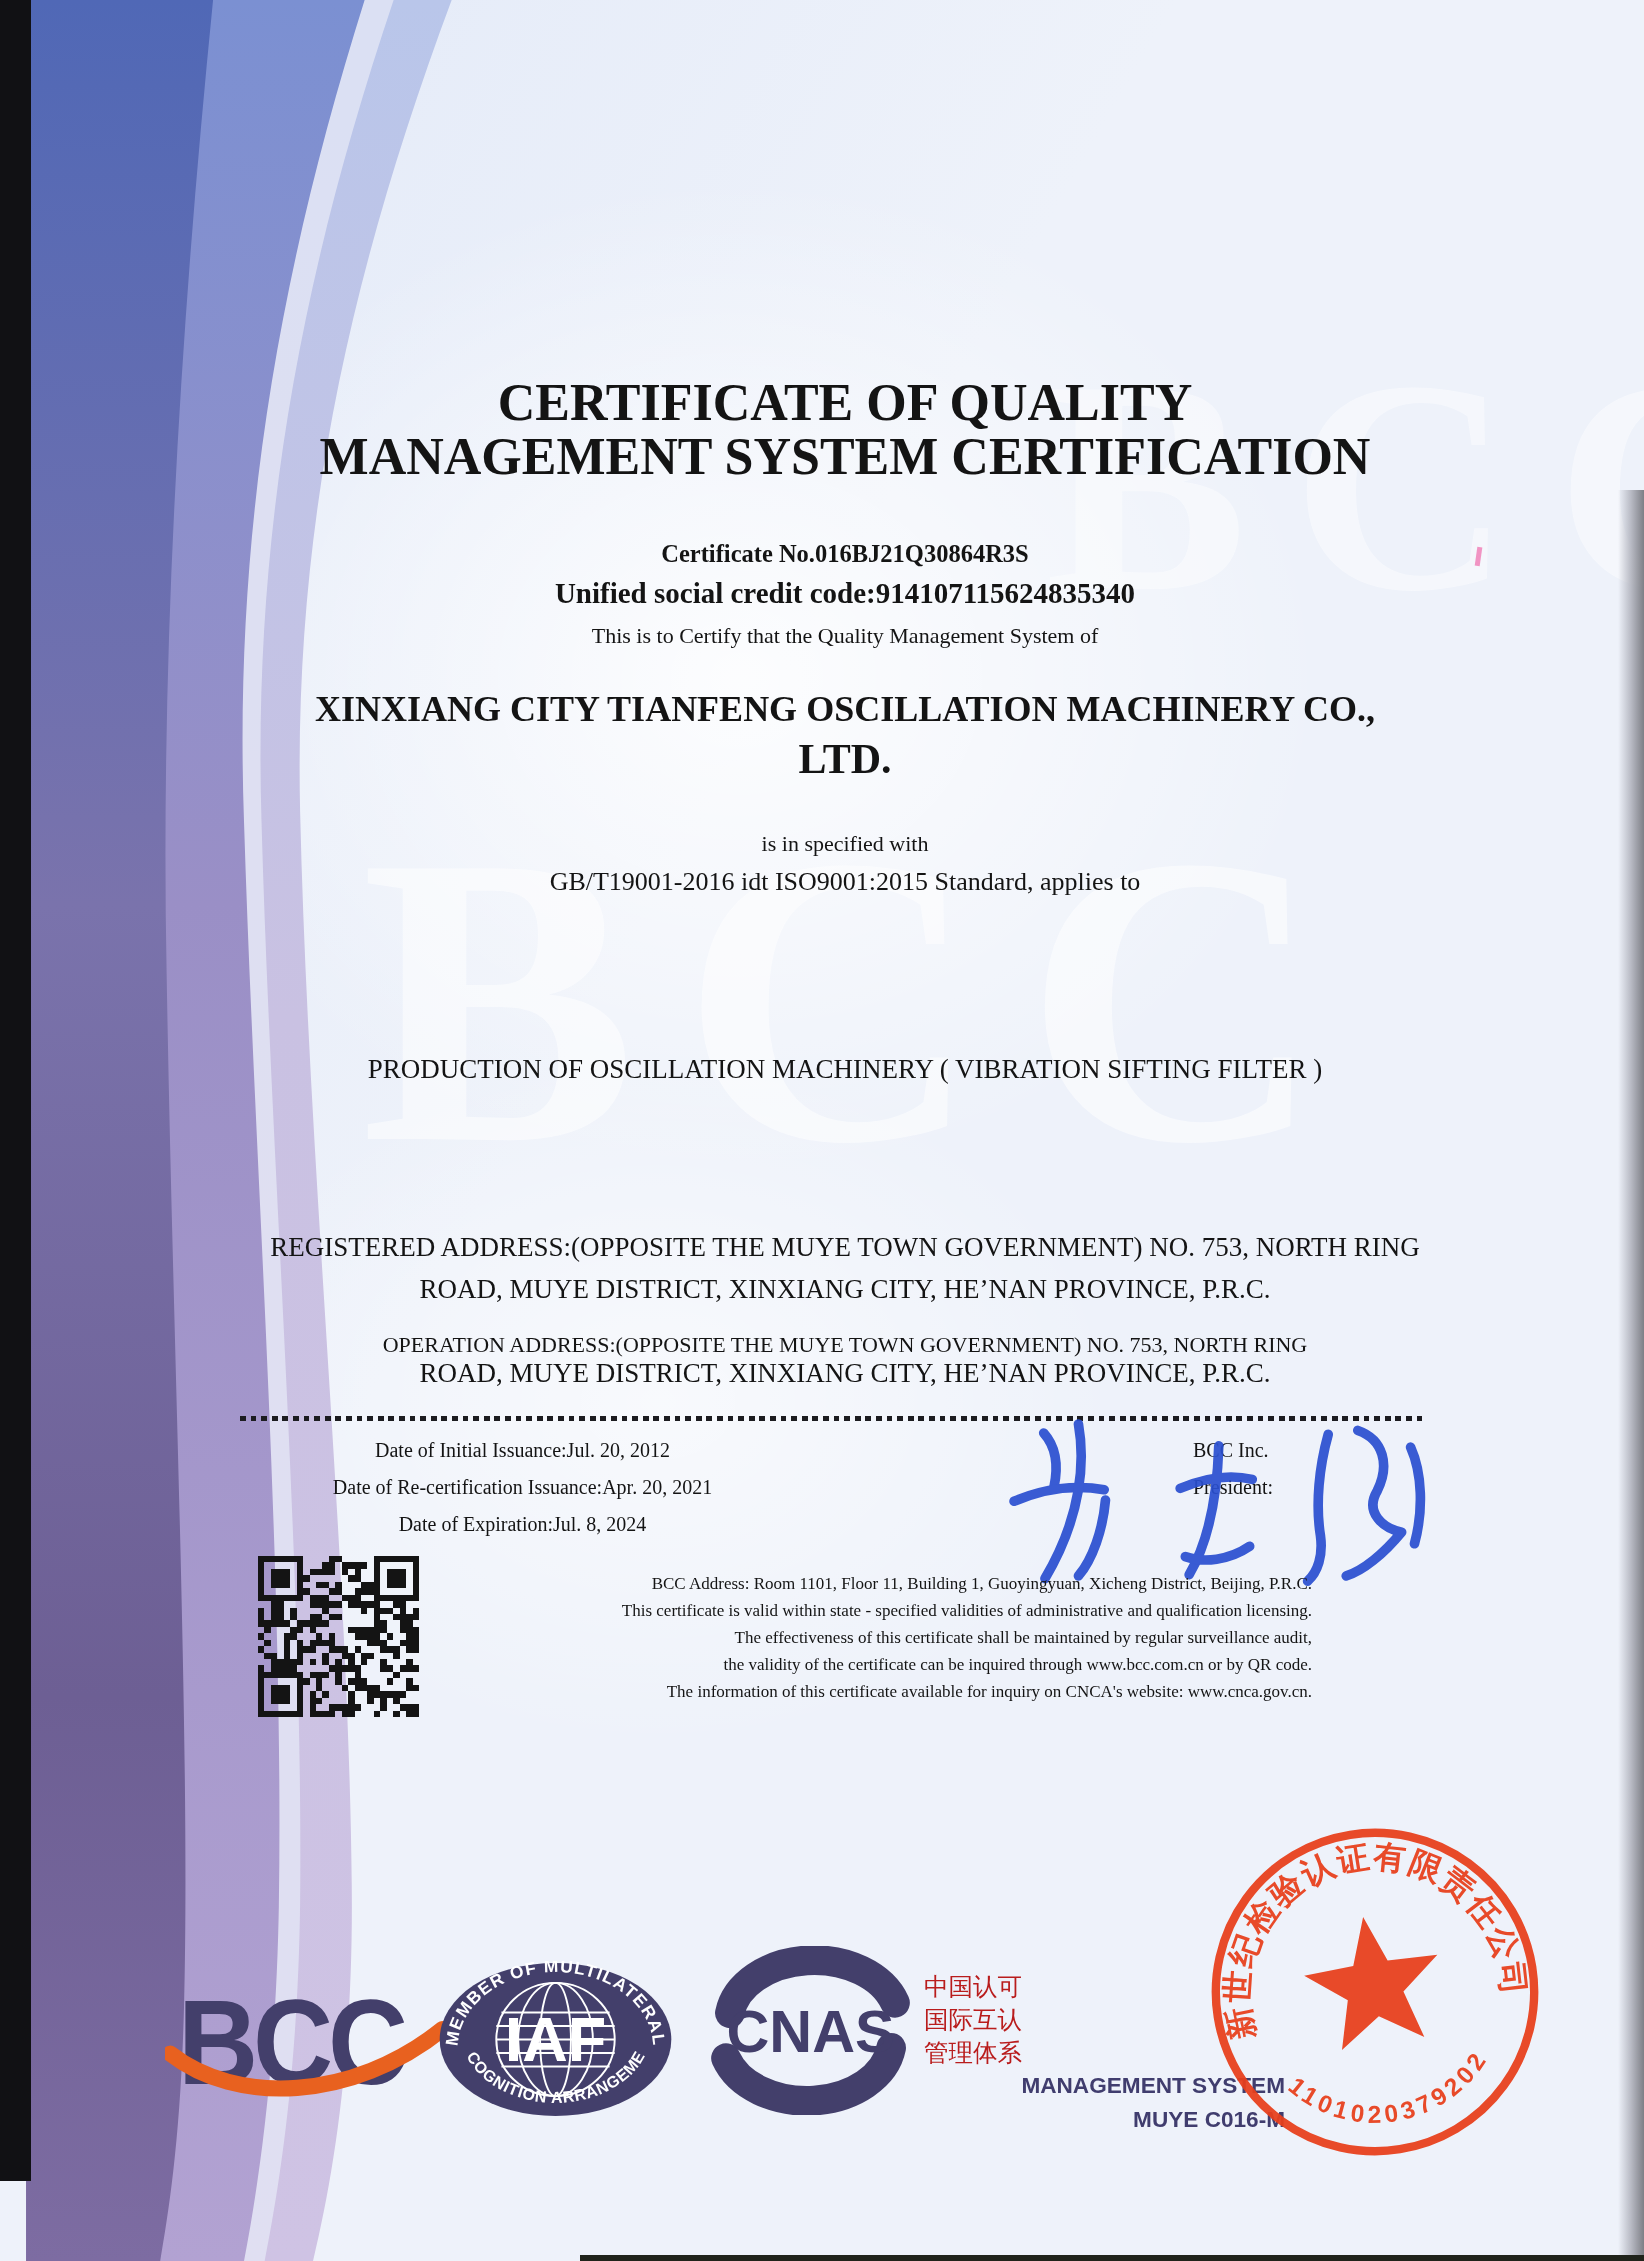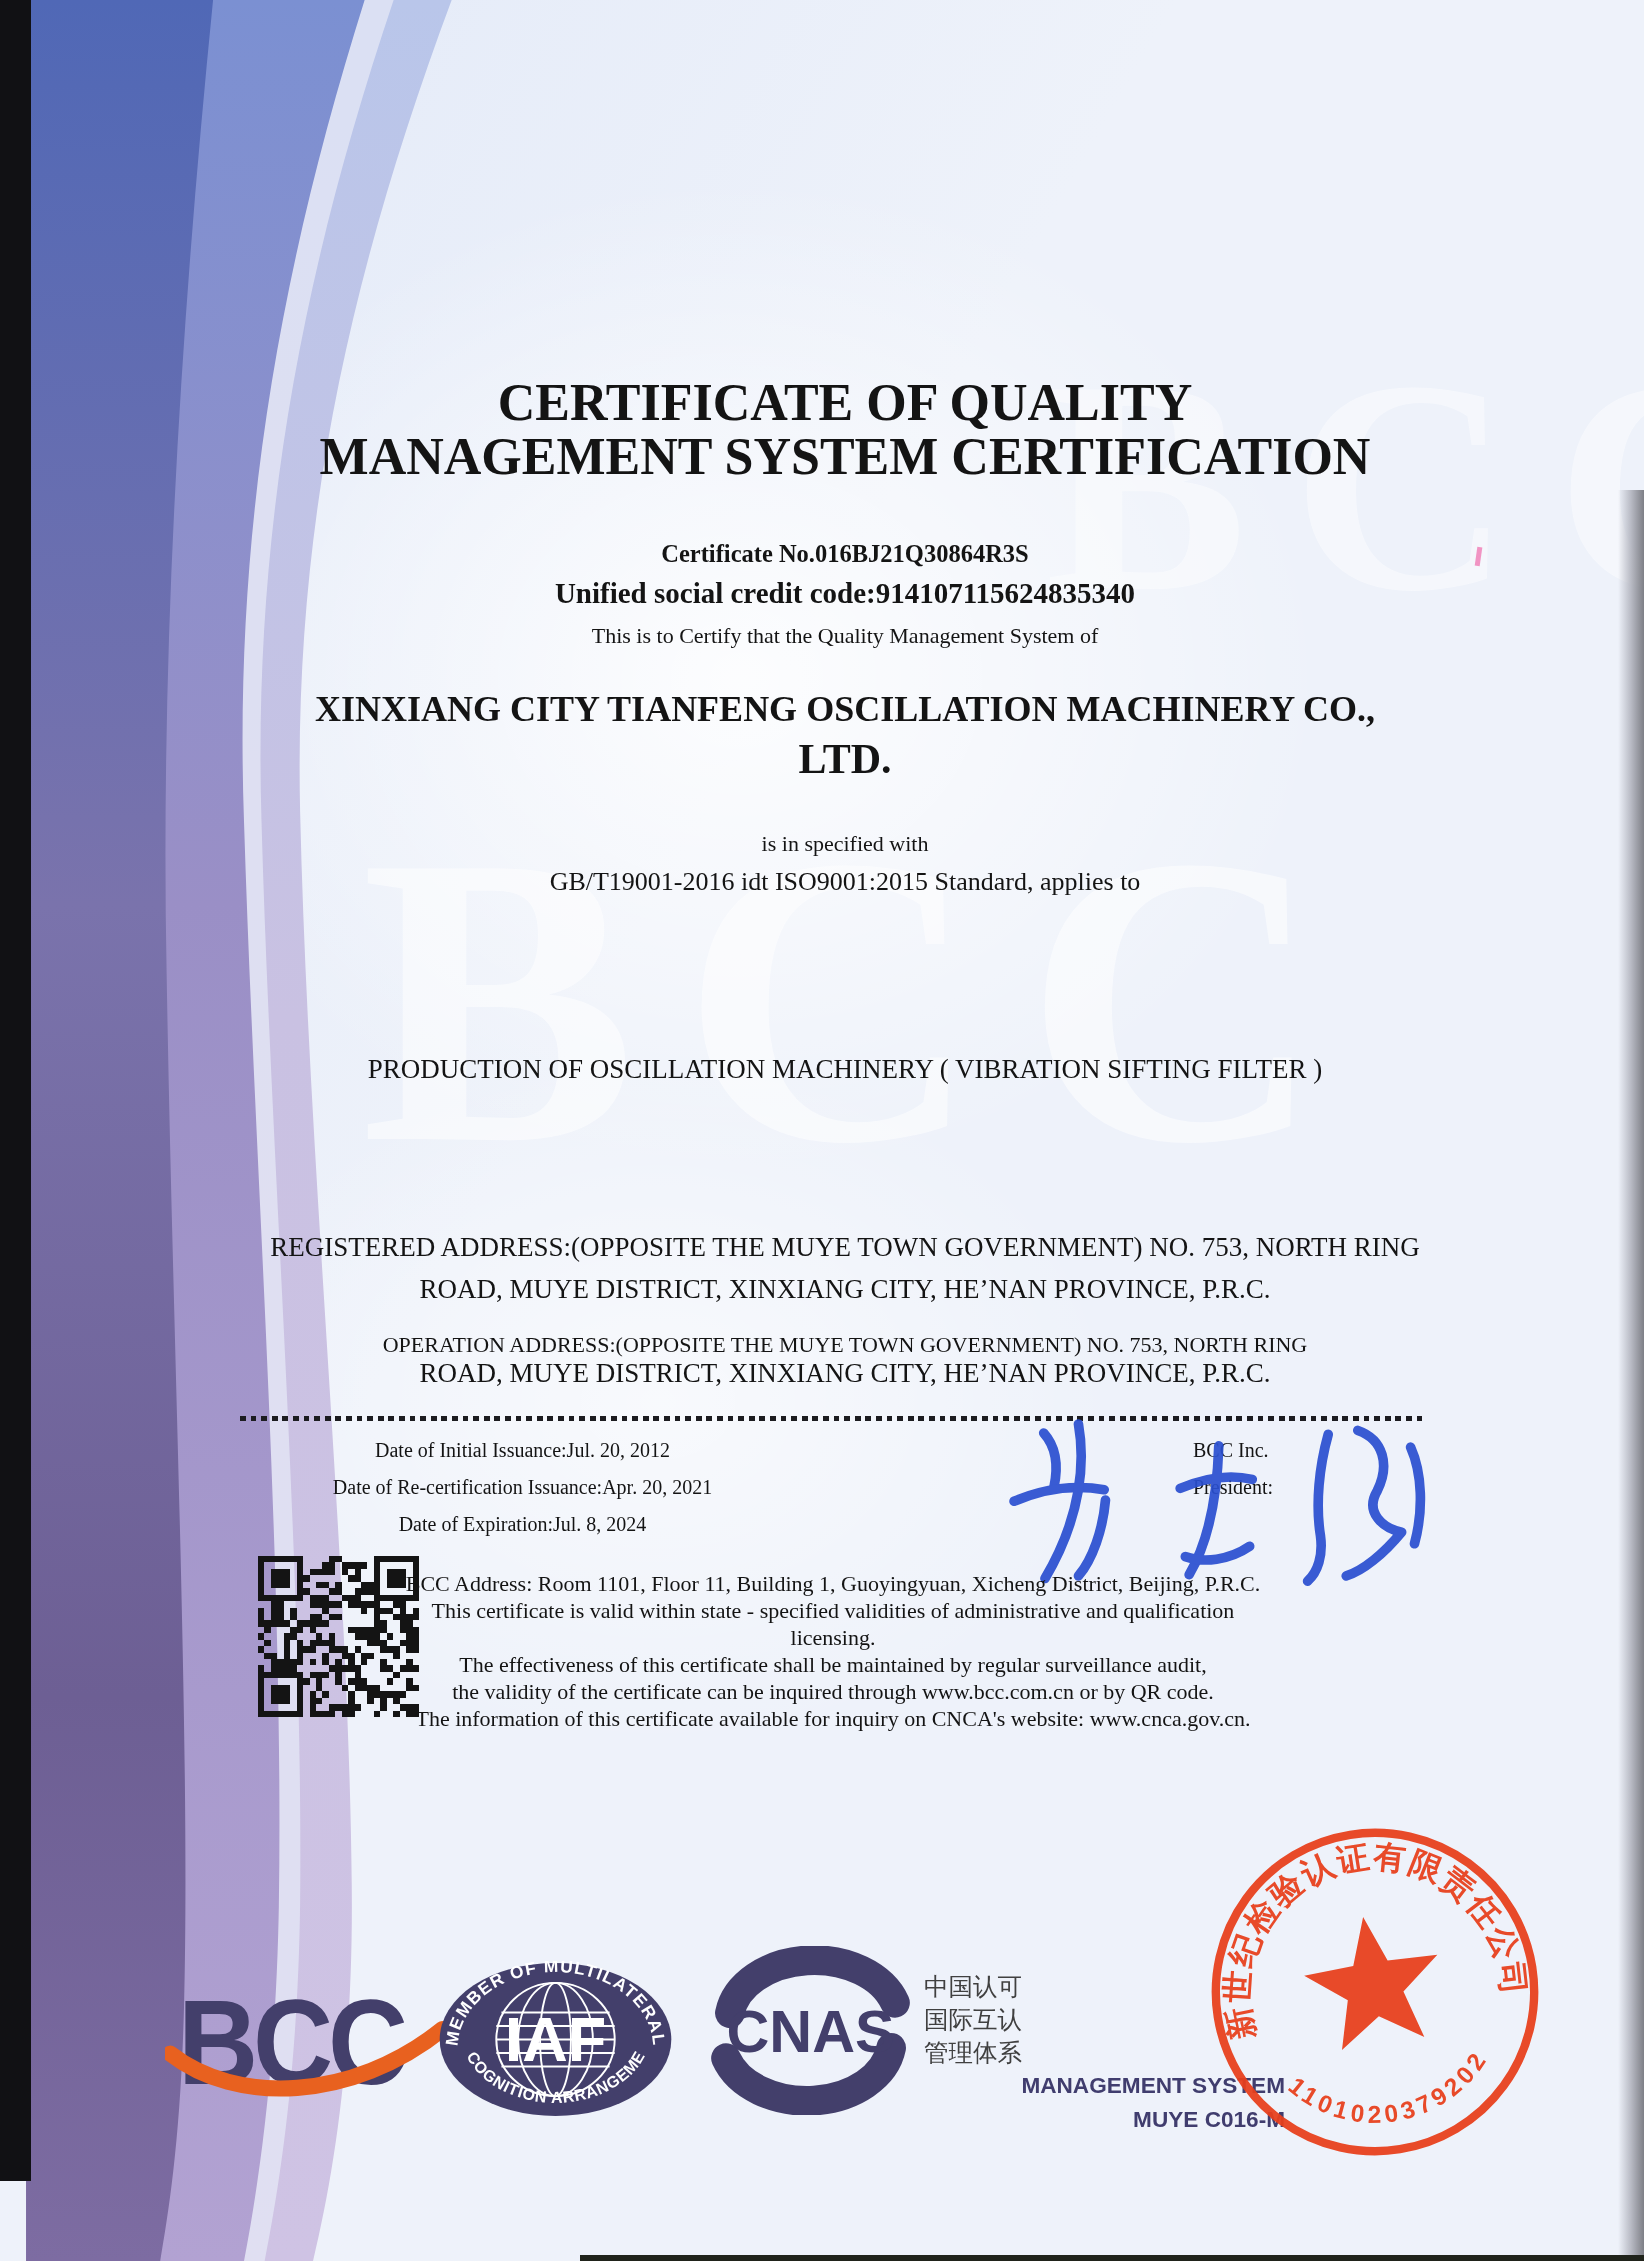--- a/index.html
+++ b/index.html
@@ -31,30 +31,30 @@
     background:linear-gradient(to right, rgba(150,152,160,0) 0%, #b6b8c2 45%, #6c6d74 100%);opacity:.9;}
   .edge-bottom{left:580px;right:0;bottom:0;height:5.8px;background:#20231b;}
   .text-line{left:58px;width:1574px;text-align:center;line-height:1.15;}
   .b{font-weight:bold;}
   .dotted-rule{
     left:240px;top:1416px;width:1182px;height:5.2px;
     background:repeating-linear-gradient(90deg,#1c1c20 0 5.8px, rgba(0,0,0,0) 5.8px 10.6px);
   }
   .dates-block{left:213px;top:1432px;width:619px;text-align:center;font-size:20px;line-height:37px;}
   .issuer-block{left:1193px;top:1432px;width:322px;text-align:left;font-size:20px;line-height:37px;}
-  .footnotes{left:401px;top:1570px;width:864px;text-align:center;font-size:22px;line-height:27px;}
+  .footnotes{left:448px;top:1570px;width:864px;text-align:right;font-size:17px;line-height:27px;}
   .qr-wrap{left:258px;top:1556px;width:161px;height:161px;}
   .qr-wrap svg{width:100%;height:100%;fill:#141414;shape-rendering:crispEdges;}
   
   .bcc-logo{left:178px;top:1984px;width:245px;height:123px;}
   .bcc-text{
     font-family:"Liberation Sans", sans-serif;font-weight:bold;font-size:111px;line-height:1;
     color:#433f6b;letter-spacing:-5.2px;transform:scaleY(1.08);transform-origin:top left;
   }
-  .cn-block{left:924px;top:1970px;width:271px;color:#404040;font-size:24.5px;line-height:33px;
+  .cn-block{left:924px;top:1970px;width:271px;color:#b91c1c;font-size:24.5px;line-height:33px;
     font-family:"Liberation Sans", sans-serif;}
   .acc-en{left:924px;width:361px;font-family:"Liberation Sans", sans-serif;font-weight:bold;
     color:#403d6e;font-size:22.6px;line-height:1.1;text-align:right;}
   .pink-mark{left:1476px;top:547px;width:4.5px;height:19.3px;background:#f07ab4;opacity:.8;transform:rotate(8deg);}
   .sig-wrap{left:967px;top:1406px;width:510px;height:206px;}
   .seal-wrap{left:1201px;top:1818px;width:348px;height:348px;transform:rotate(-9deg);opacity:.94;}
 </style>
 </head>
 <body>
 

